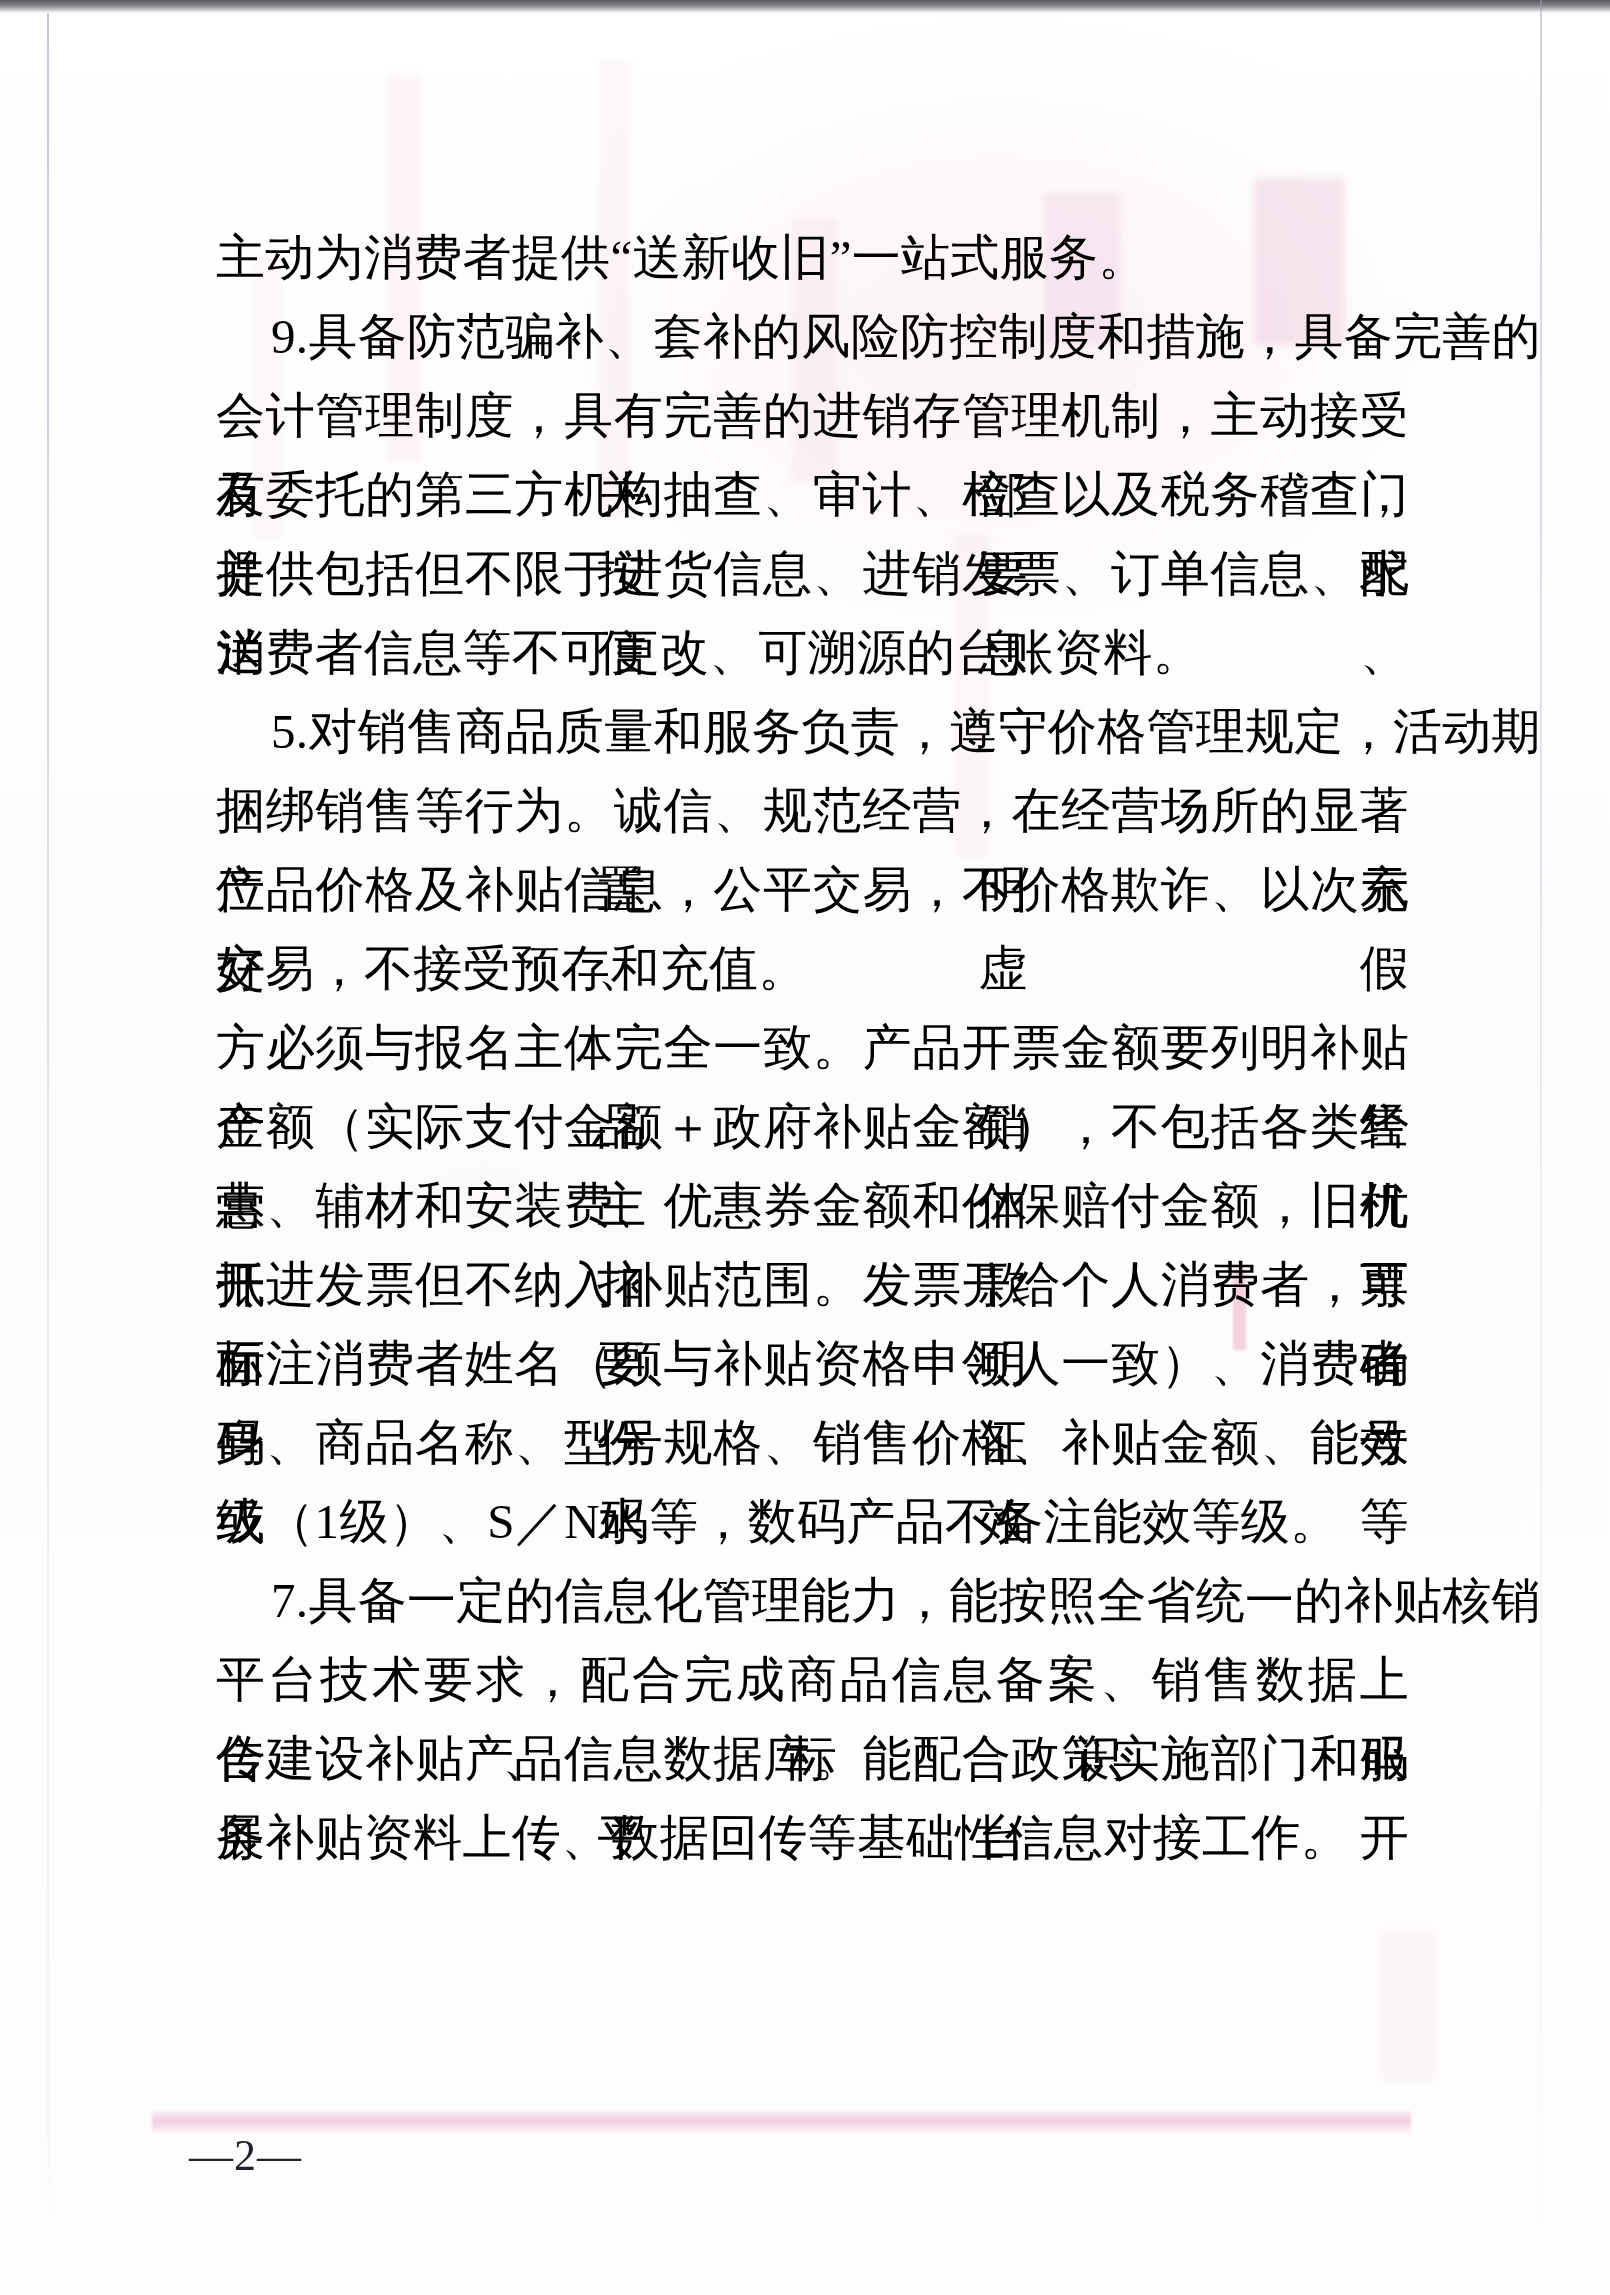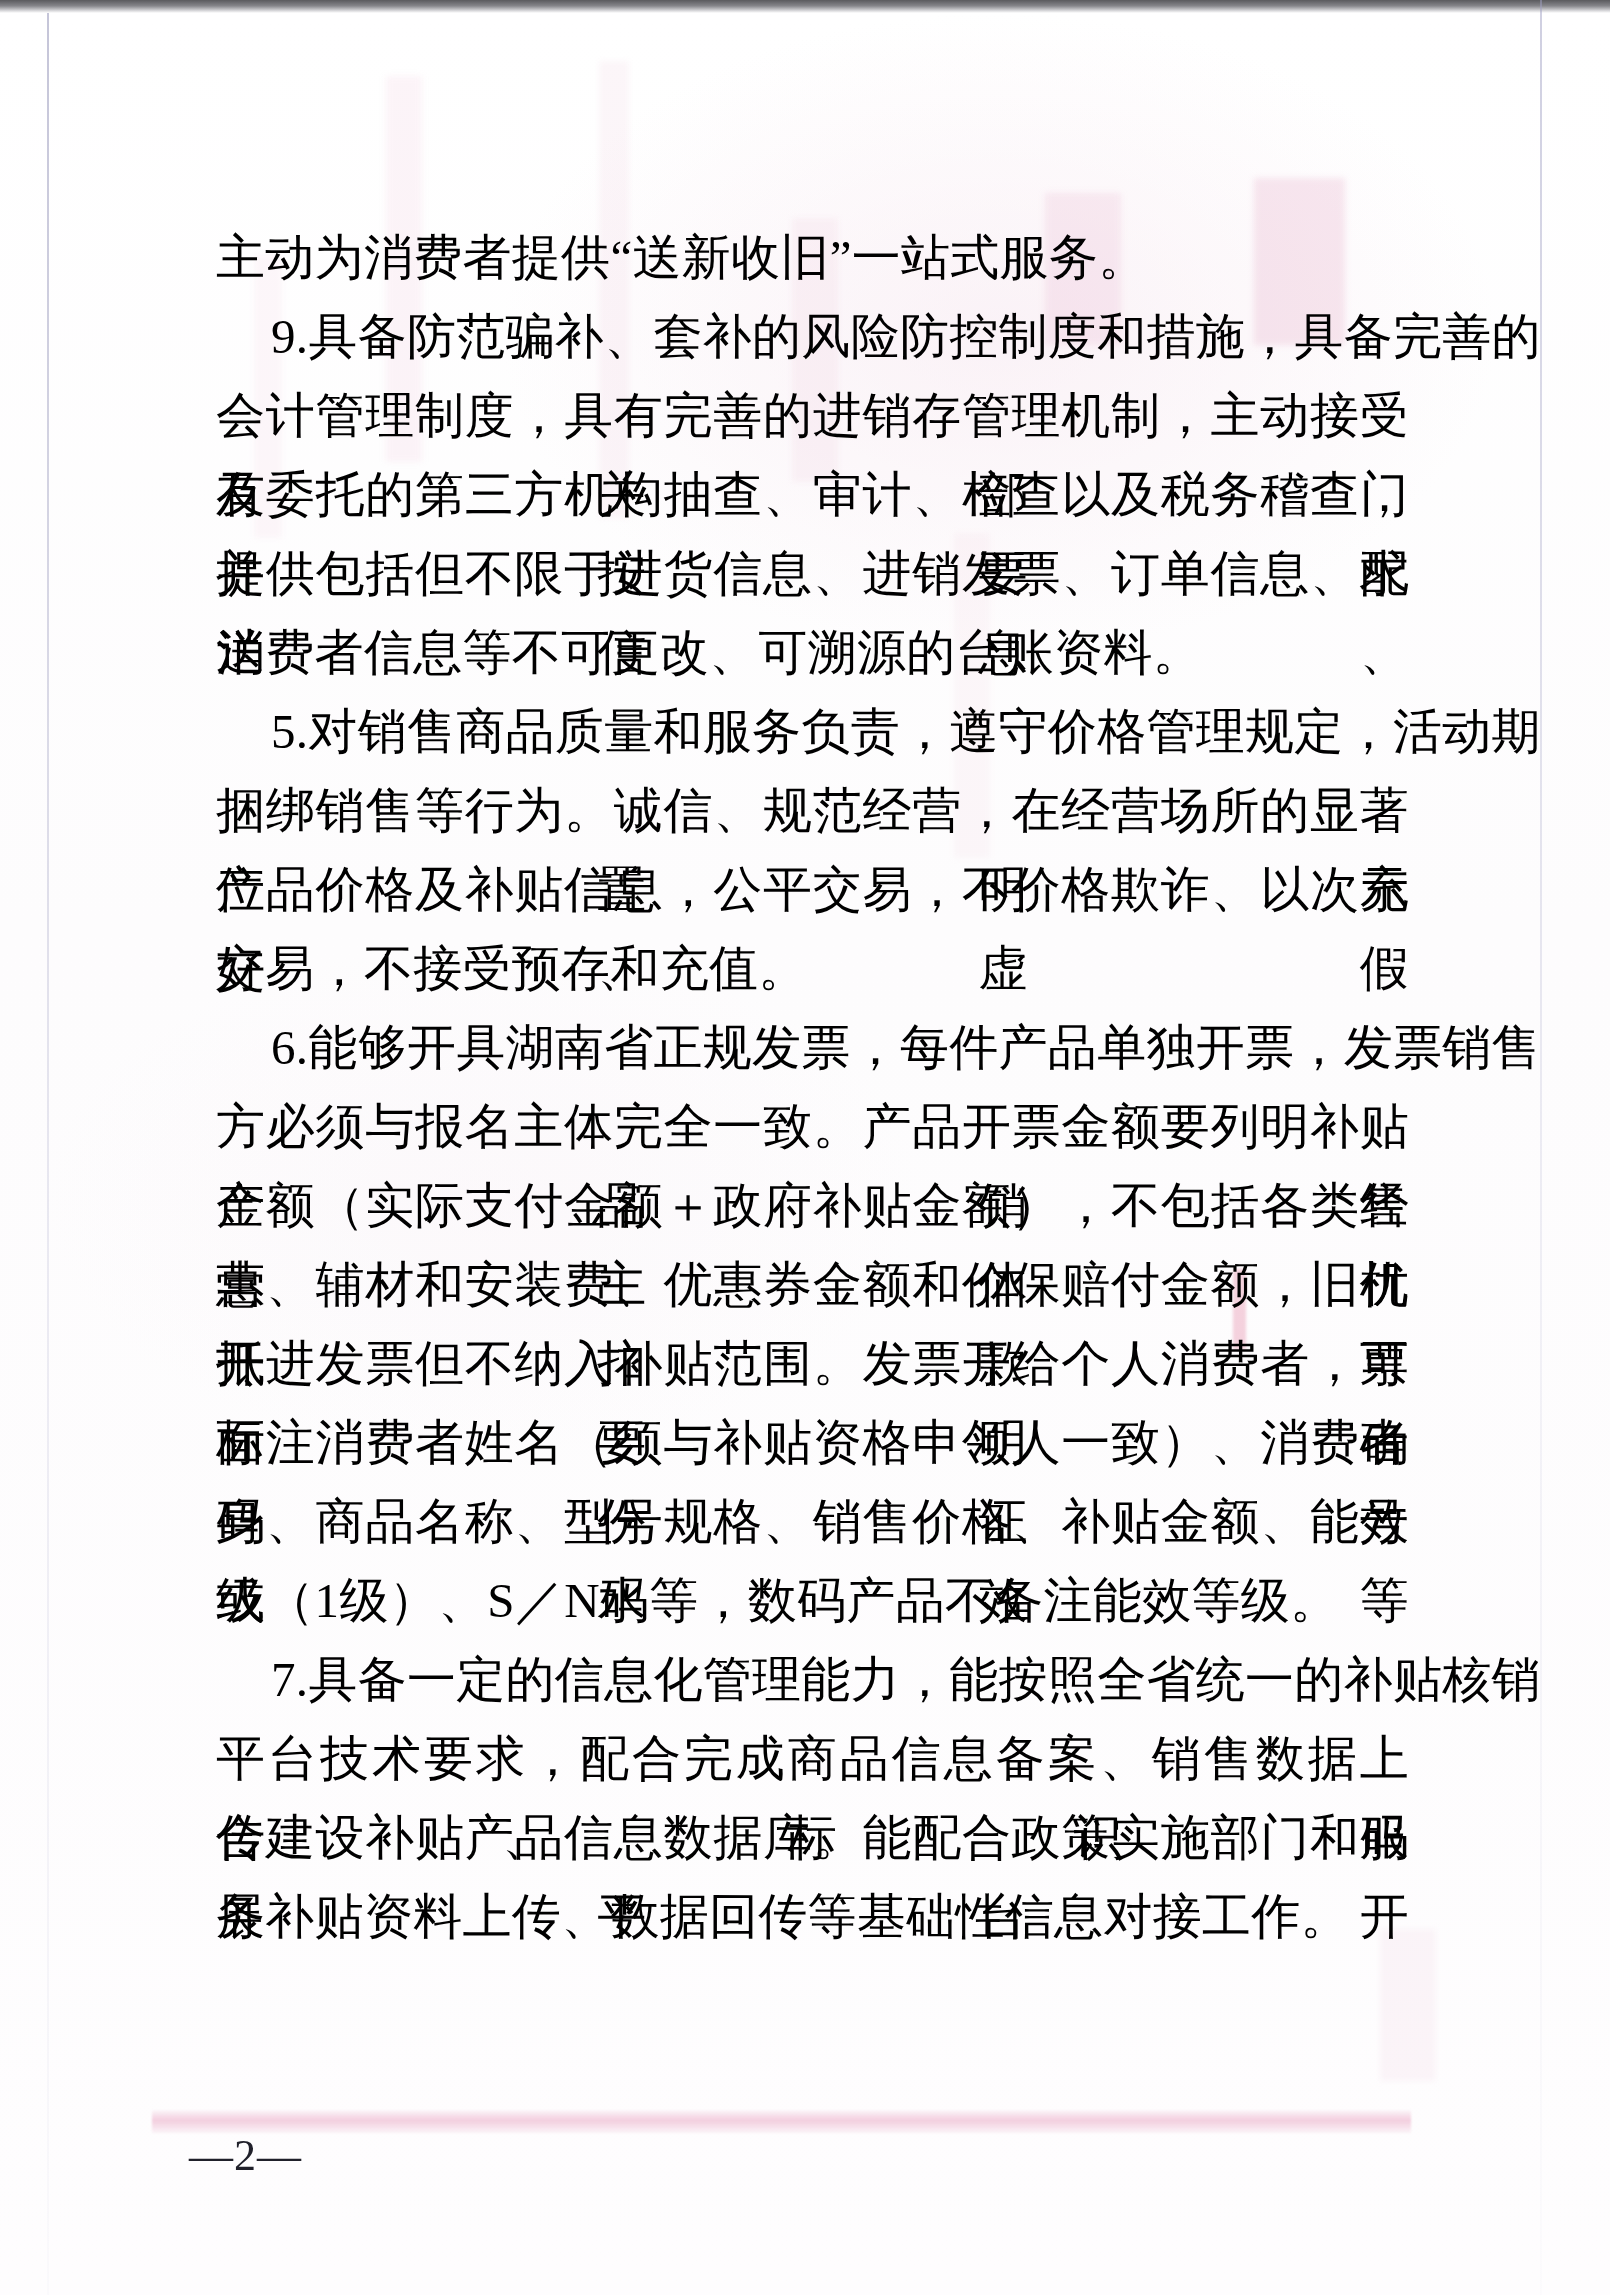--- a/index.html
+++ b/index.html
@@ -133,21 +133,20 @@
     <div class="line">主动为消费者提供“送新收旧”一站式服务。</div>
     <div class="line indent">9.具备防范骗补、套补的风险防控制度和措施，具备完善的</div>
     <div class="line justify">会计管理制度，具有完善的进销存管理机制，主动接受有关部门</div>
     <div class="line justify">及委托的第三方机构抽查、审计、检查以及税务稽查，并按要求</div>
     <div class="line justify">提供包括但不限于进货信息、进销发票、订单信息、配送信息、</div>
     <div class="line">消费者信息等不可更改、可溯源的台账资料。</div>
     <div class="line indent">5.对销售商品质量和服务负责，遵守价格管理规定，活动期</div>
     <div class="line justify">捆绑销售等行为。诚信、规范经营，在经营场所的显著位置明示</div>
     <div class="line justify">产品价格及补贴信息，公平交易，不价格欺诈、以次充好、虚假</div>
     <div class="line">交易，不接受预存和充值。</div>
-    <div class="line indent">6.能够开具湖南省正规发票，每件产品单独开票，发票销售</div>
     <div class="line justify">方必须与报名主体完全一致。产品开票金额要列明补贴产品销售</div>
     <div class="line justify">金额（实际支付金额＋政府补贴金额），不包括各类经营主体优</div>
     <div class="line justify">惠、辅材和安装费、优惠券金额和价保赔付金额，旧机抵扣款可</div>
     <div class="line justify">开进发票但不纳入补贴范围。发票开给个人消费者，票面要明确</div>
     <div class="line justify">标注消费者姓名（须与补贴资格申领人一致）、消费者身份证号</div>
     <div class="line justify">码、商品名称、型号规格、销售价格、补贴金额、能效或水效等</div>
     <div class="line">级（1级）、S／N码等，数码产品不备注能效等级。</div>
     <div class="line indent">7.具备一定的信息化管理能力，能按照全省统一的补贴核销</div>
     <div class="line justify">平台技术要求，配合完成商品信息备案、销售数据上传、标识码</div>
     <div class="line justify">合建设补贴产品信息数据库。能配合政策实施部门和服务平台开</div>

